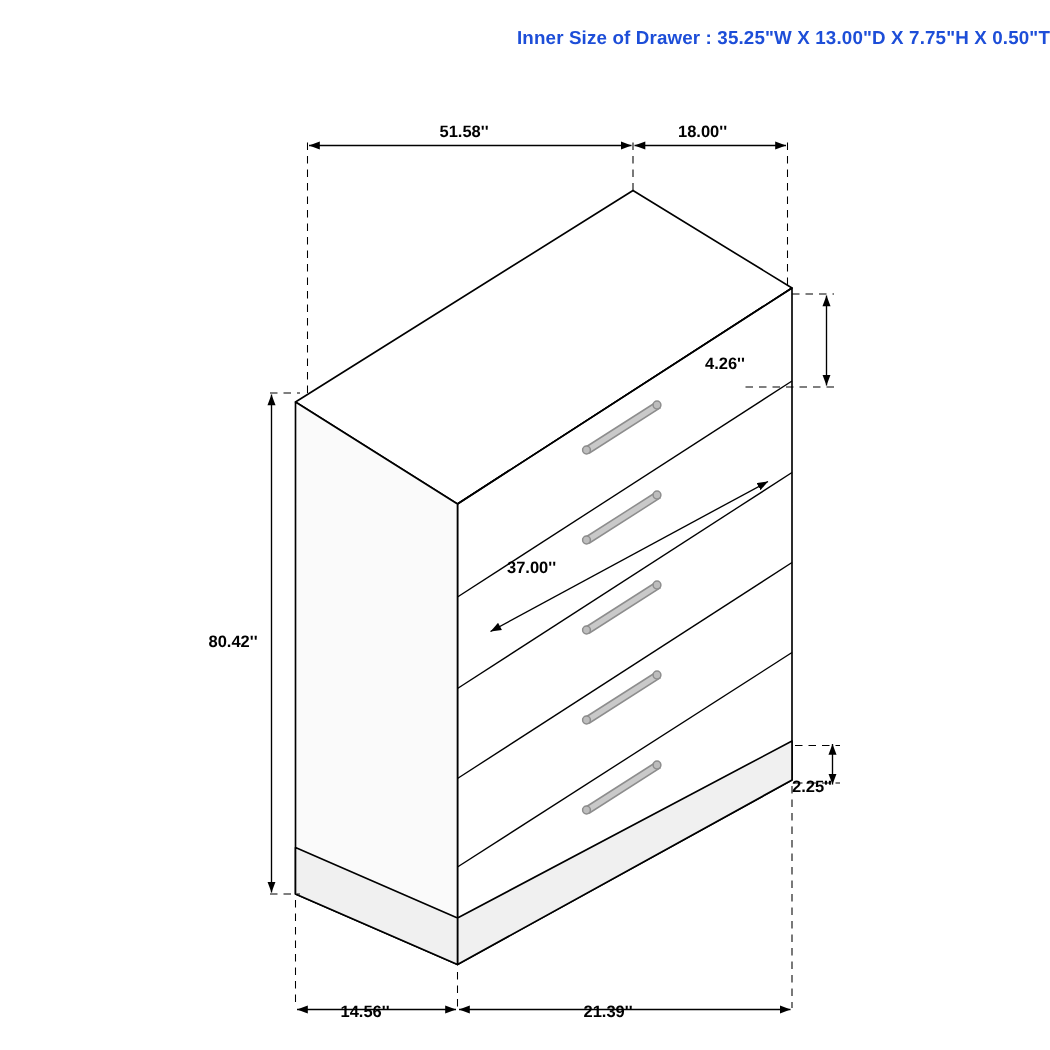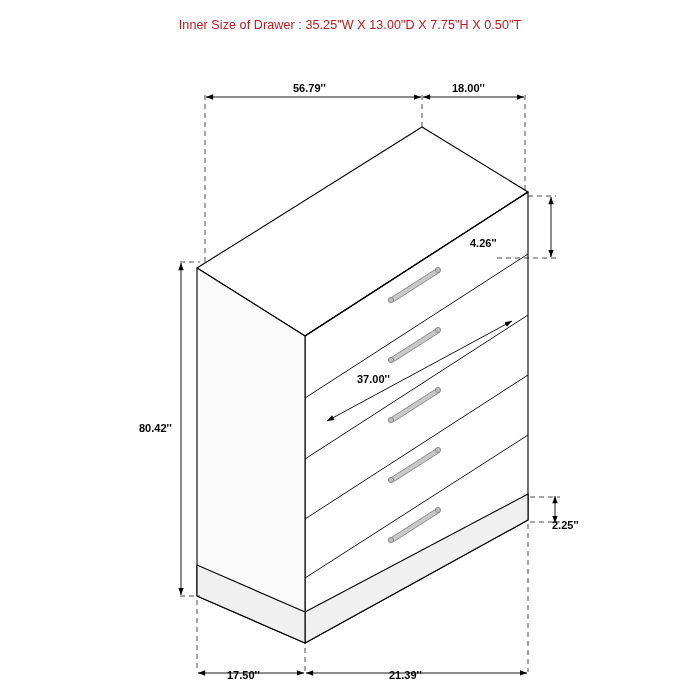--- a/index.html
+++ b/index.html
@@ -13,24 +13,24 @@
     height: 700px;
     background: #ffffff;
     font-family: "Liberation Sans", sans-serif;
     overflow: hidden;
   }
   #title {
     position: absolute;
     top: 18px;
     left: 0;
     width: 700px;
-    text-align: center;
+    text-align: right;
     font-size: 12.5px;
-    font-weight: normal;
-    color: #b91c1c;
+    font-weight: bold;
+    color: #1d4ed8;
     letter-spacing: 0.1px;
   }
   .dim-label {
     position: absolute;
     font-size: 11px;
     font-weight: bold;
     color: #000000;
     white-space: nowrap;
   }
   svg.layer {
@@ -128,22 +128,22 @@
       <line x1="423" y1="97" x2="524" y2="97" marker-start="url(#arrStart)" marker-end="url(#arrEnd)"></line>
       <line x1="181" y1="263" x2="181" y2="595" marker-start="url(#arrStart)" marker-end="url(#arrEnd)"></line>
       <line x1="551" y1="197" x2="551" y2="257" marker-start="url(#arrStart)" marker-end="url(#arrEnd)"></line>
       <line x1="555" y1="496" x2="555" y2="523" marker-start="url(#arrStart)" marker-end="url(#arrEnd)"></line>
       <line x1="198" y1="673" x2="304" y2="673" marker-start="url(#arrStart)" marker-end="url(#arrEnd)"></line>
       <line x1="306" y1="673" x2="527" y2="673" marker-start="url(#arrStart)" marker-end="url(#arrEnd)"></line>
       <line x1="327" y1="421" x2="512" y2="321" marker-start="url(#arrStart)" marker-end="url(#arrEnd)"></line>
     </g>
   </svg>
 
-  <div class="dim-label" style="left:293px; top:82px;">56.79''</div>
+  <div class="dim-label" style="left:293px; top:82px;">51.58''</div>
   <div class="dim-label" style="left:452px; top:82px;text-align:center;">18.00''</div>
   <div class="dim-label" style="left:470px; top:237px;">4.26''</div>
   <div class="dim-label" style="left:139px; top:422px;">80.42''</div>
-  <div class="dim-label" style="left:357px; top:373px;">37.00''</div>
-  <div class="dim-label" style="left:552px; top:519px;">2.25''</div>
-  <div class="dim-label" style="left:227px; top:669px;">17.50''</div>
+  <div class="dim-label" style="left:338px; top:373px;">37.00''</div>
+  <div class="dim-label" style="left:528px; top:519px;">2.25''</div>
+  <div class="dim-label" style="left:227px; top:669px;">14.56''</div>
   <div class="dim-label" style="left:389px; top:669px;">21.39''</div>
 
 </div>
 
 </body></html>

